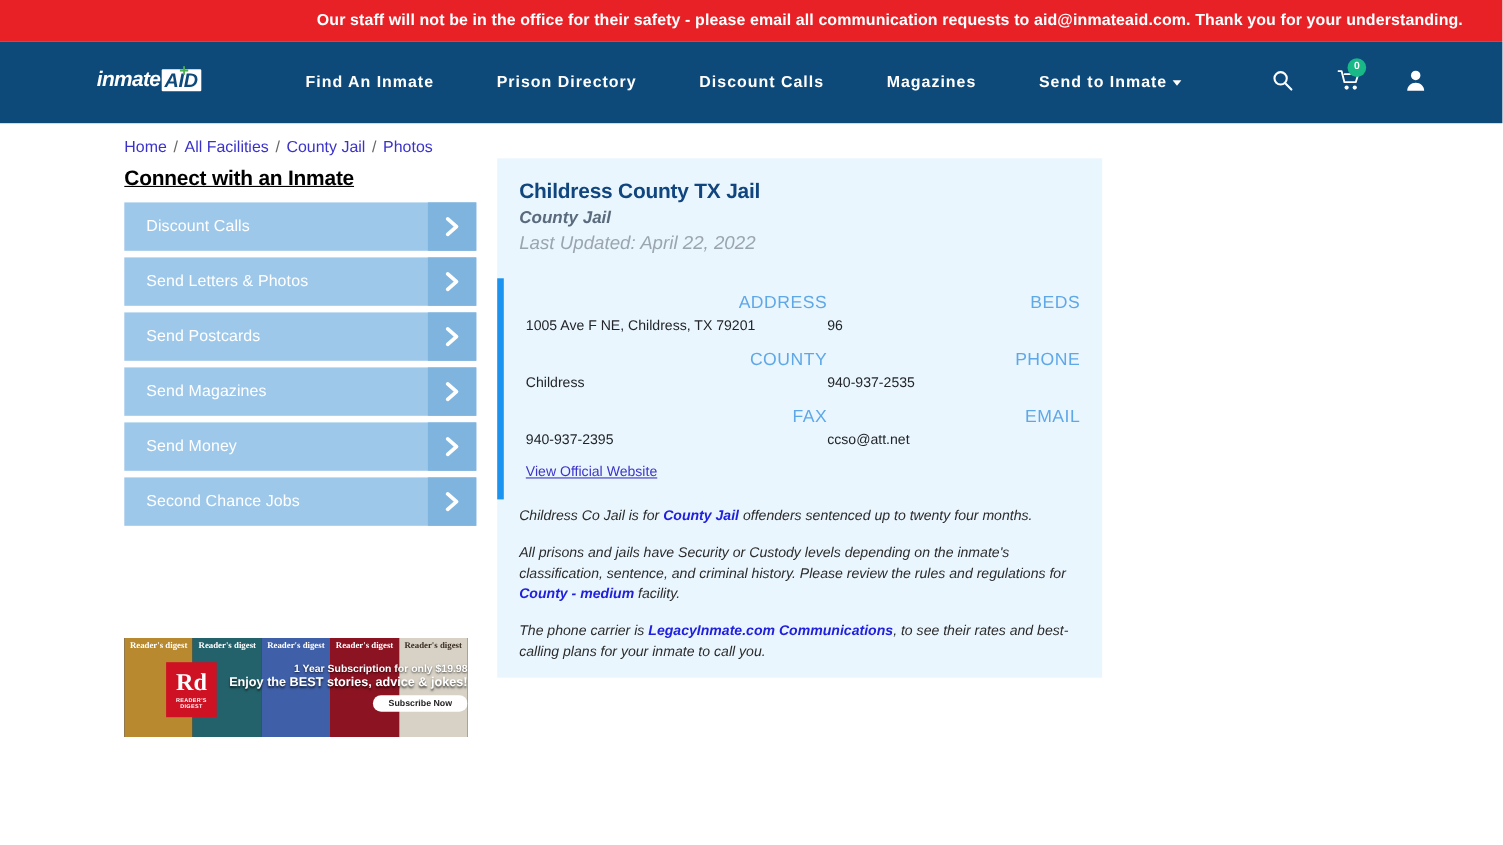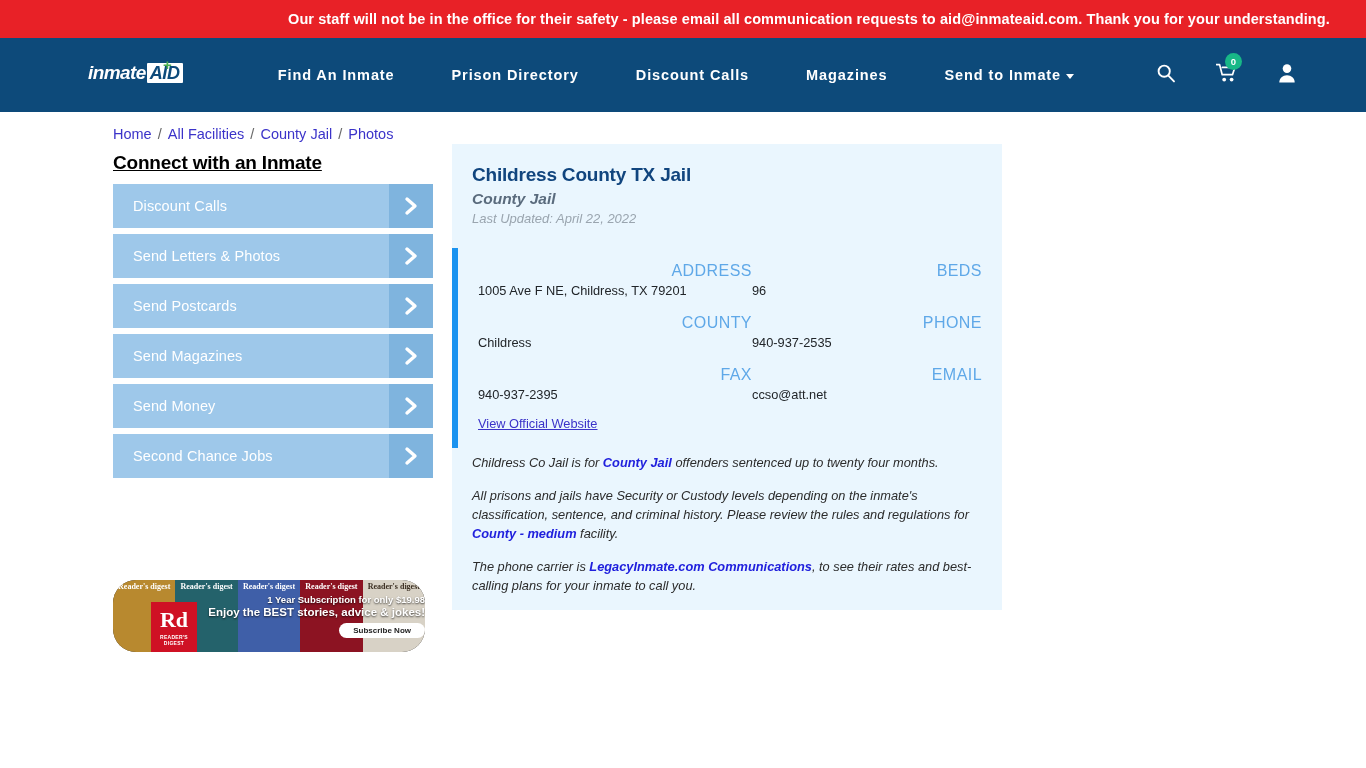--- a/index.html
+++ b/index.html
@@ -164,25 +164,24 @@
     width: 44px;
     background: #7fb4de;
     display: flex; align-items: center; justify-content: center;
   }
   .side-btn .side-arrow svg { display: block; }
 
   
   .ad-box {
     position: absolute;
     left: 113px; top: 468px;
-    width: 312px; height: 72px;
+    width: 312px; height: 90px;
     overflow: hidden;
     cursor: pointer;
     background: #2a2a2a;
-    border-radius: 23px;
   }
   .ad-strips { display: flex; width: 100%; height: 100%; }
   .ad-strip { flex: 1; position: relative; overflow: hidden; }
   .ad-strip .s-title {
     position: absolute; top: 3px; left: 3px; right: 3px;
     color: #ffffff; font-size: 8px; font-weight: bold;
     font-family: "Liberation Serif", serif;
     line-height: 1.05; text-align: center;
   }
   .ad-overlay {
@@ -238,21 +237,21 @@
   .card-subtitle {
     margin: 4px 0 0 20px;
     color: #5a6b7d;
     font-size: 15.5px;
     font-weight: bold;
     font-style: italic;
   }
   .card-updated {
     margin: 3px 0 0 20px;
     color: #9aa5af;
-    font-size: 13px;
+    font-size: 17px;
     font-style: italic;
   }
 
   .info-box {
     margin: 22px 0 0 0;
     border-left: 6px solid #1b93f0;
     padding: 14px 20px 16px 20px;
   }
   .info-grid {
     display: grid;

